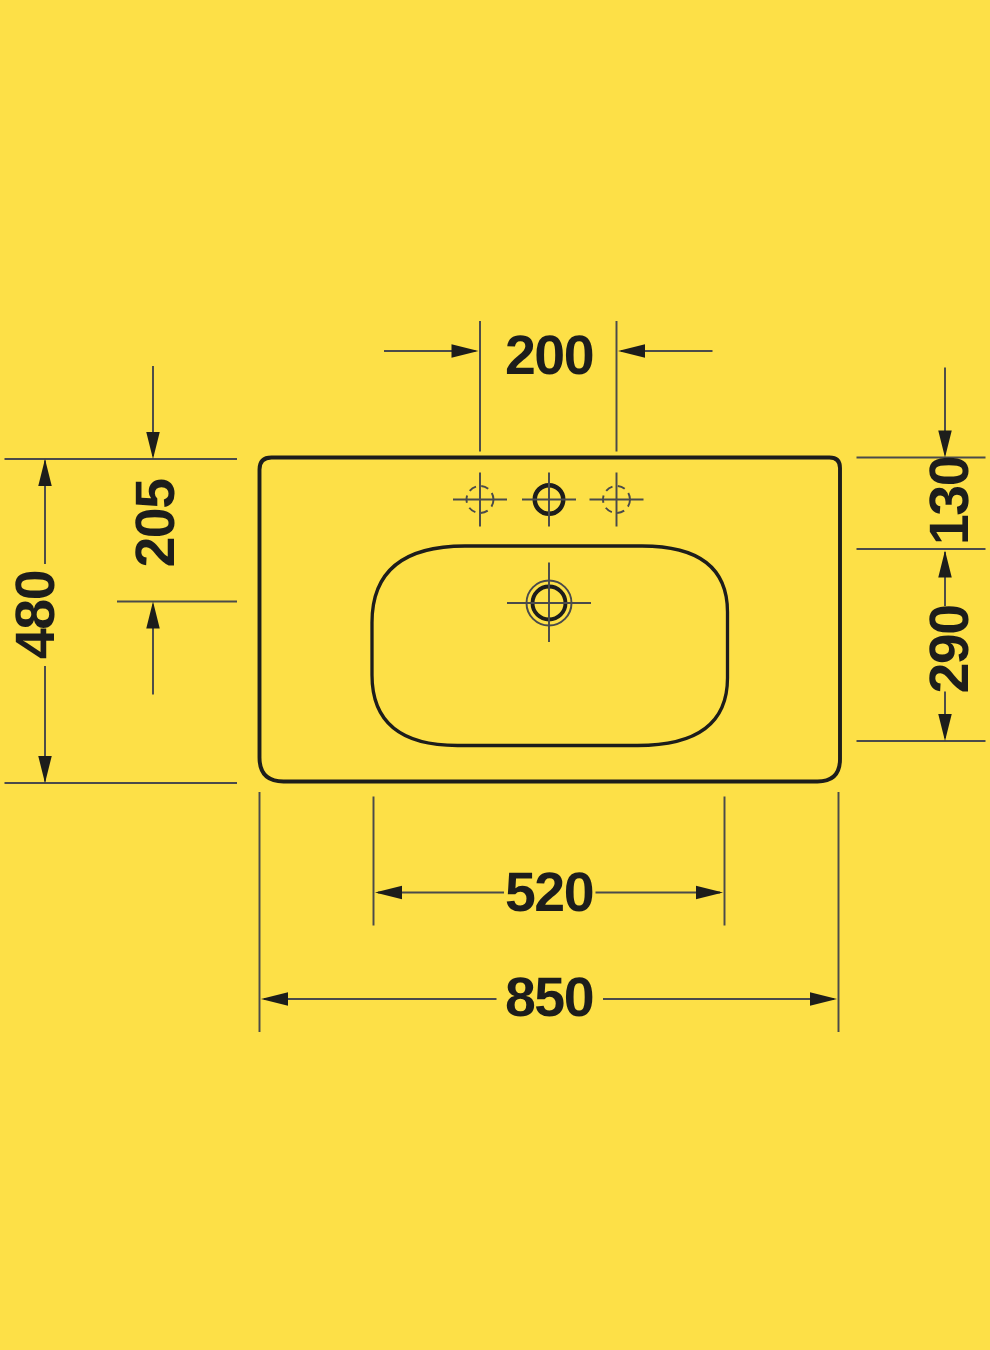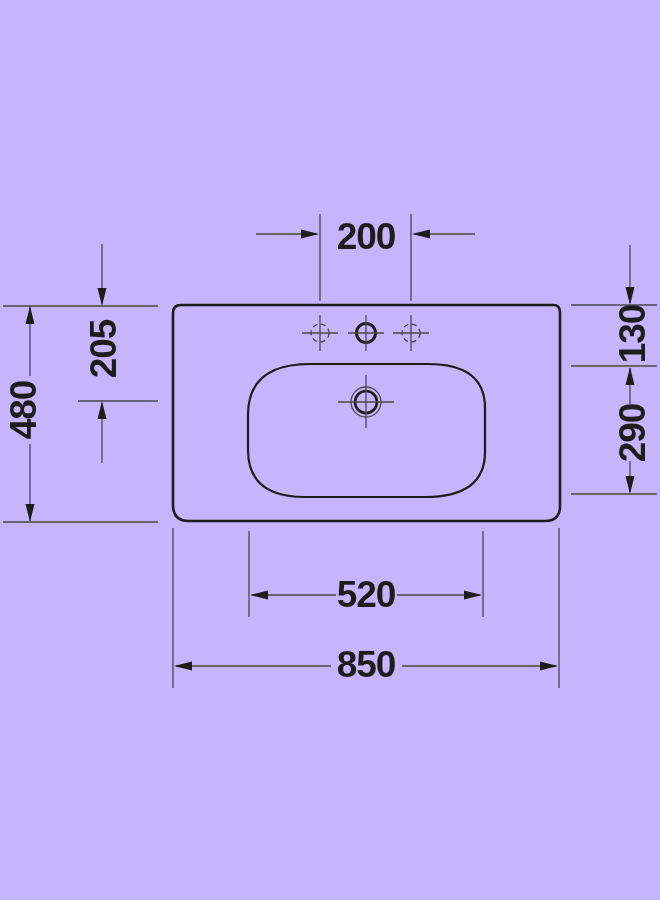--- a/index.html
+++ b/index.html
@@ -1,19 +1,19 @@
 <!DOCTYPE html>
 <html><head>
 <meta charset="utf-8">
 <style>
   html,body{margin:0;padding:0;background:#ffffff;}
   .canvas{
     position:relative;
     width:660px;height:900px;
-    background:#c4b5fd;
+    background:#fde047;
     font-family:"Liberation Sans", "DejaVu Sans", sans-serif;
     overflow:hidden;
   }
   svg text{
     font-family:"Liberation Sans", "DejaVu Sans", sans-serif;
     font-weight:bold;
     font-size:37px;
     letter-spacing:-1px;
     fill:#1d1d1b;
   }

